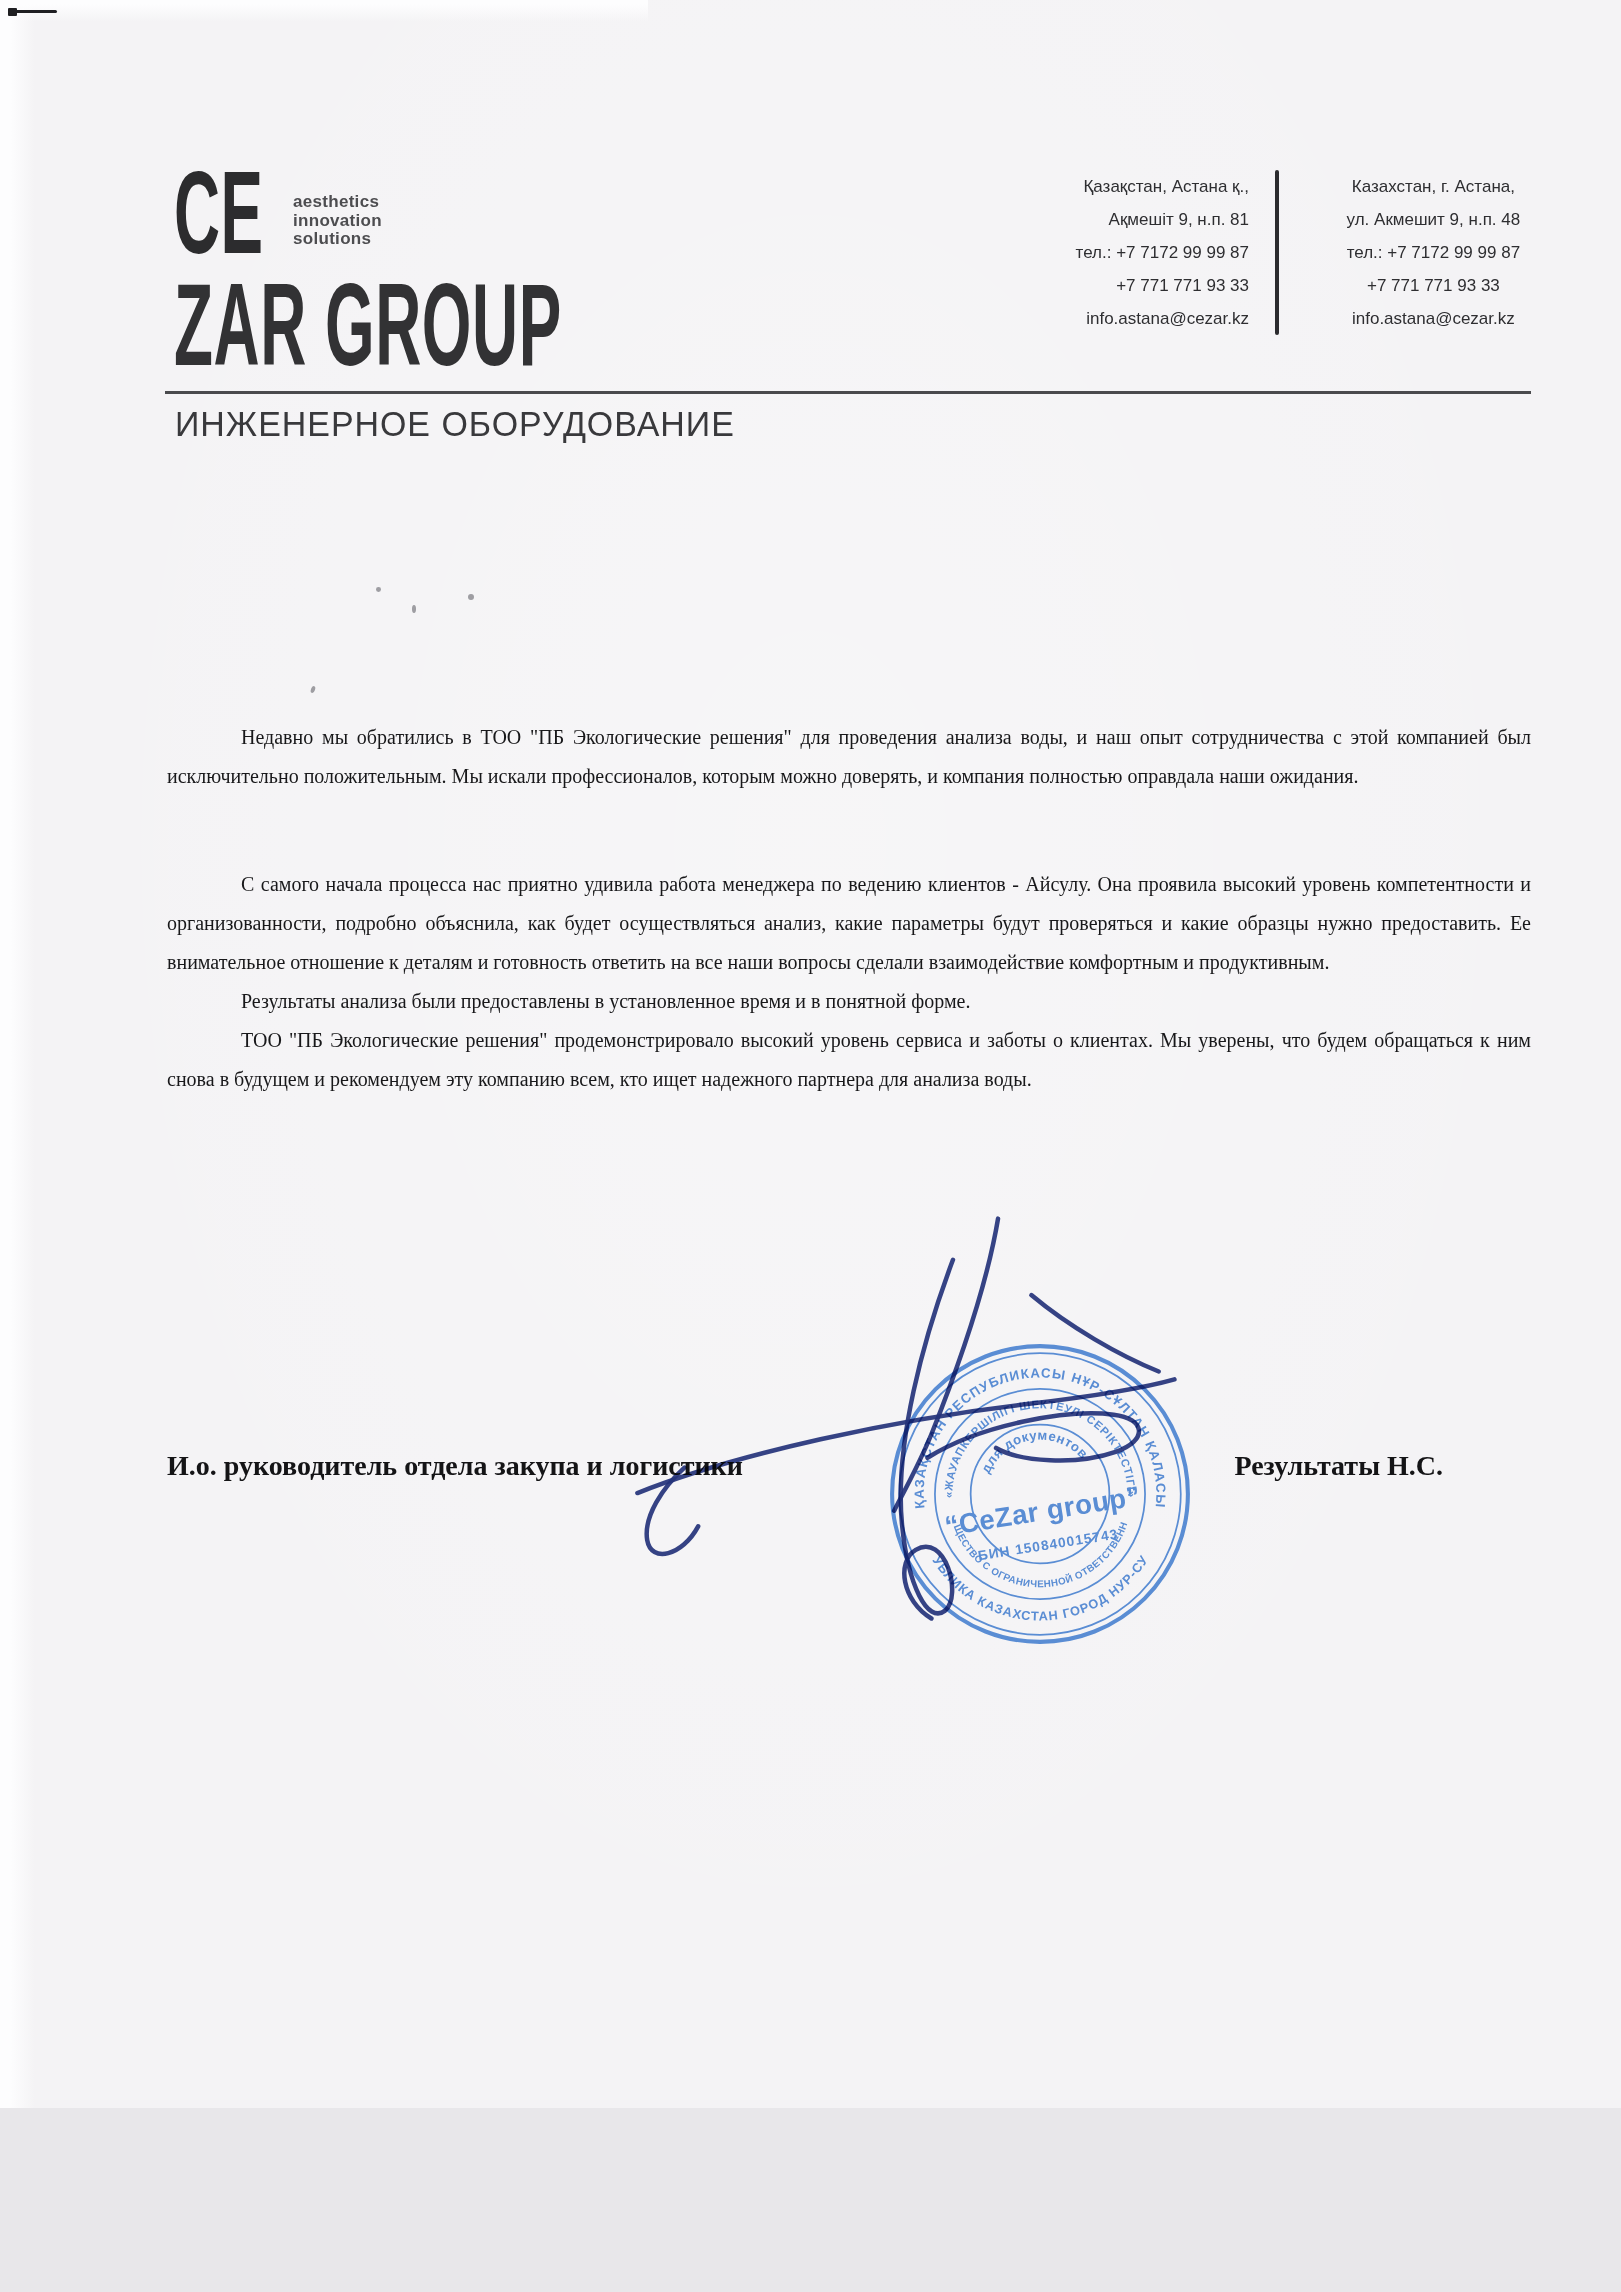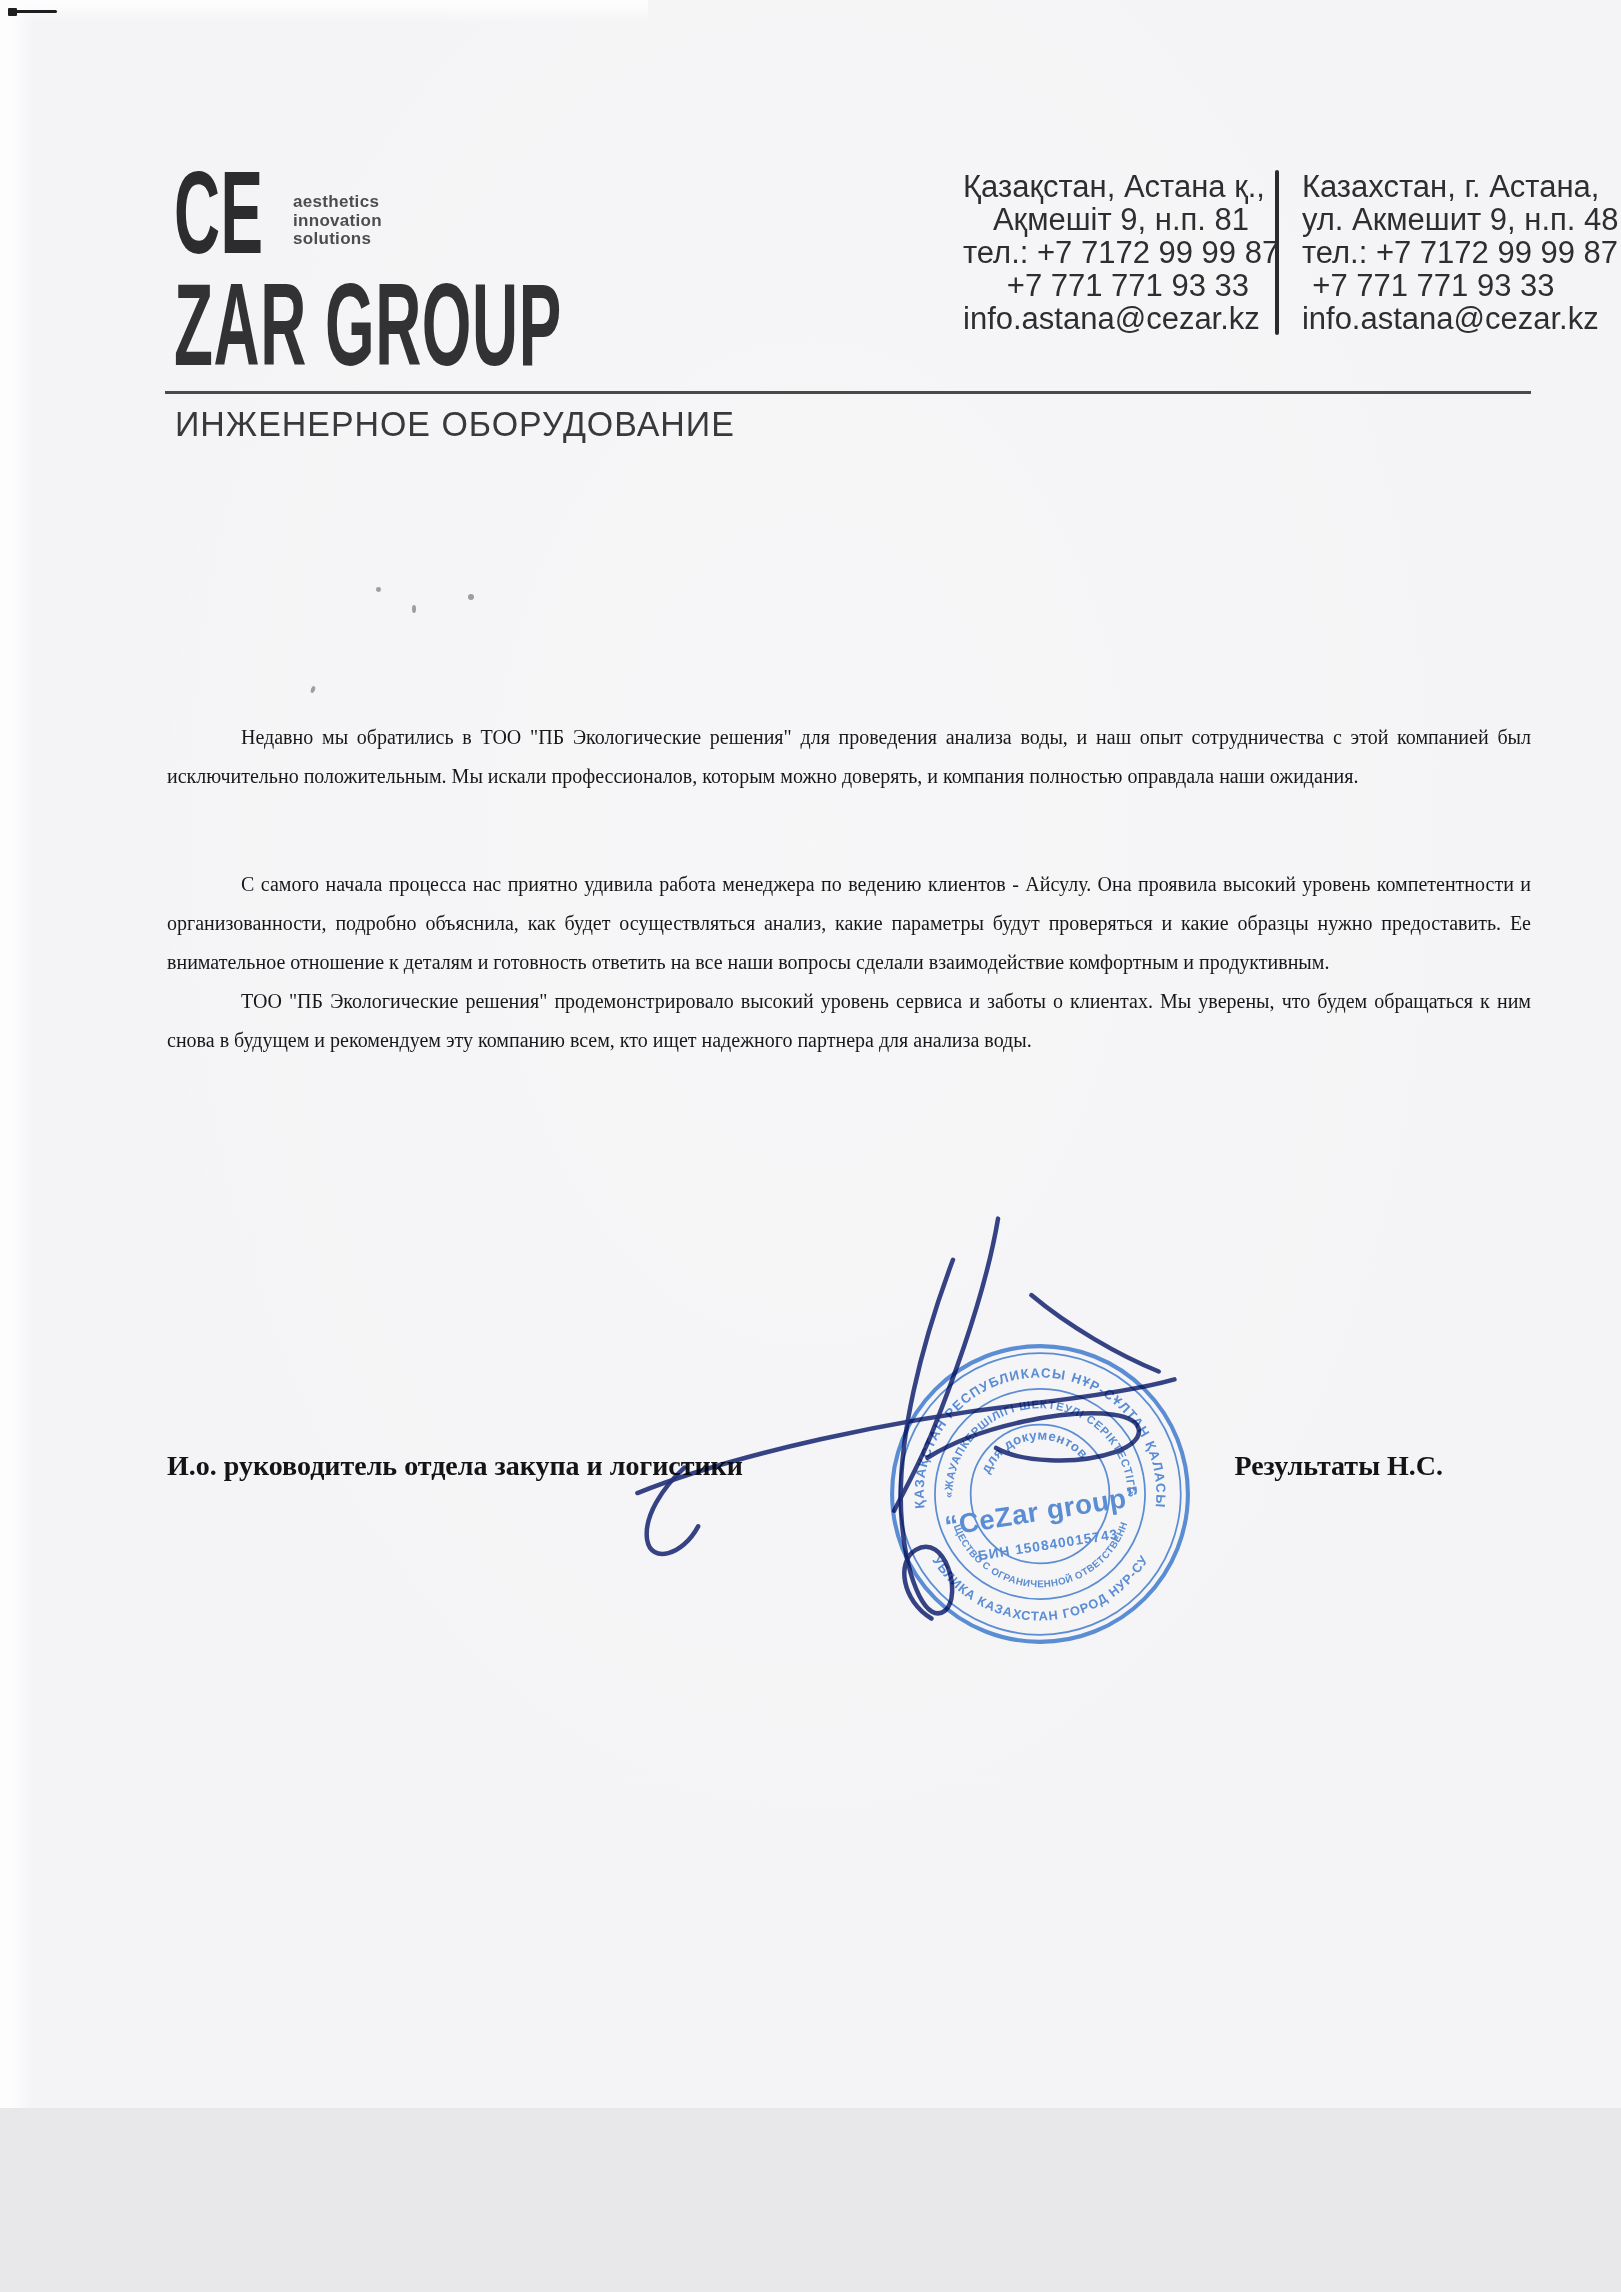--- a/index.html
+++ b/index.html
@@ -33,21 +33,21 @@
     transform:scaleX(.55);transform-origin:left top;white-space:nowrap;}
   .logo-ce{top:155px;}
   .logo-zar{top:267px;color:#323234;}
   .tagline{position:absolute;left:293px;top:193px;font-size:17px;line-height:18.6px;
     font-weight:700;color:#4d4d50;letter-spacing:0.3px;}
   .header-rule{position:absolute;left:165px;top:391px;width:1366px;height:2.9px;background:#4a4a4d;}
   .dept-subtitle{position:absolute;left:175px;top:404px;font-size:35px;font-weight:400;
     color:#39393c;letter-spacing:1px;transform:scaleX(.97);transform-origin:left top;white-space:nowrap;}
 
   .contacts{position:absolute;top:170px;left:963px;display:flex;align-items:center;}
-  .contact-col{display:flex;flex-direction:column;font-size:31px;line-height:33px;
+  .contact-col{display:flex;flex-direction:column;font-size:17px;line-height:33px;
     font-weight:500;color:#2e2e31;text-align:right;white-space:nowrap;}
   .contact-col.kk{width:286px;}
   .contact-col.ru{width:263px;text-align:center;}
   .contact-divider{width:4.9px;height:165px;background:#2b2b2e;margin:0 22.5px 0 25.5px;border-radius:2px;}
 
   
   .letter-body{position:absolute;left:167px;top:718px;width:1364px;
     font-family:"Liberation Serif", serif;font-size:20px;line-height:39px;
     color:#18181a;text-align:justify;}
   .letter-body p{margin:0;text-indent:74px;}
@@ -106,20 +106,21 @@
       <span>info.astana@cezar.kz</span>
     </div>
   </div>
 
   <div class="header-rule"></div>
   <div class="dept-subtitle">ИНЖЕНЕРНОЕ ОБОРУДОВАНИЕ</div>
 
   <div class="letter-body">
     <p>Недавно мы обратились в ТОО "ПБ Экологические решения" для проведения анализа воды, и наш опыт сотрудничества с этой компанией был исключительно положительным. Мы искали профессионалов, которым можно доверять, и компания полностью оправдала наши ожидания.</p>
     <p class="gap">С самого начала процесса нас приятно удивила работа менеджера по ведению клиентов - Айсулу. Она проявила высокий уровень компетентности и организованности, подробно объяснила, как будет осуществляться анализ, какие параметры будут проверяться и какие образцы нужно предоставить. Ее внимательное отношение к деталям и готовность ответить на все наши вопросы сделали взаимодействие комфортным и продуктивным.</p>
+    <p>Результаты анализа были предоставлены в установленное время и в понятной форме.</p>
     <p>ТОО "ПБ Экологические решения" продемонстрировало высокий уровень сервиса и заботы о клиентах. Мы уверены, что будем обращаться к ним снова в будущем и рекомендуем эту компанию всем, кто ищет надежного партнера для анализа воды.</p>
   </div>
 
   <div class="sign-row">
     <span>И.о. руководитель отдела закупа и логистики</span>
     <span>Результаты Н.С.</span>
   </div>
 
   <svg class="stamp" viewBox="0 0 300 300">
     <defs>

